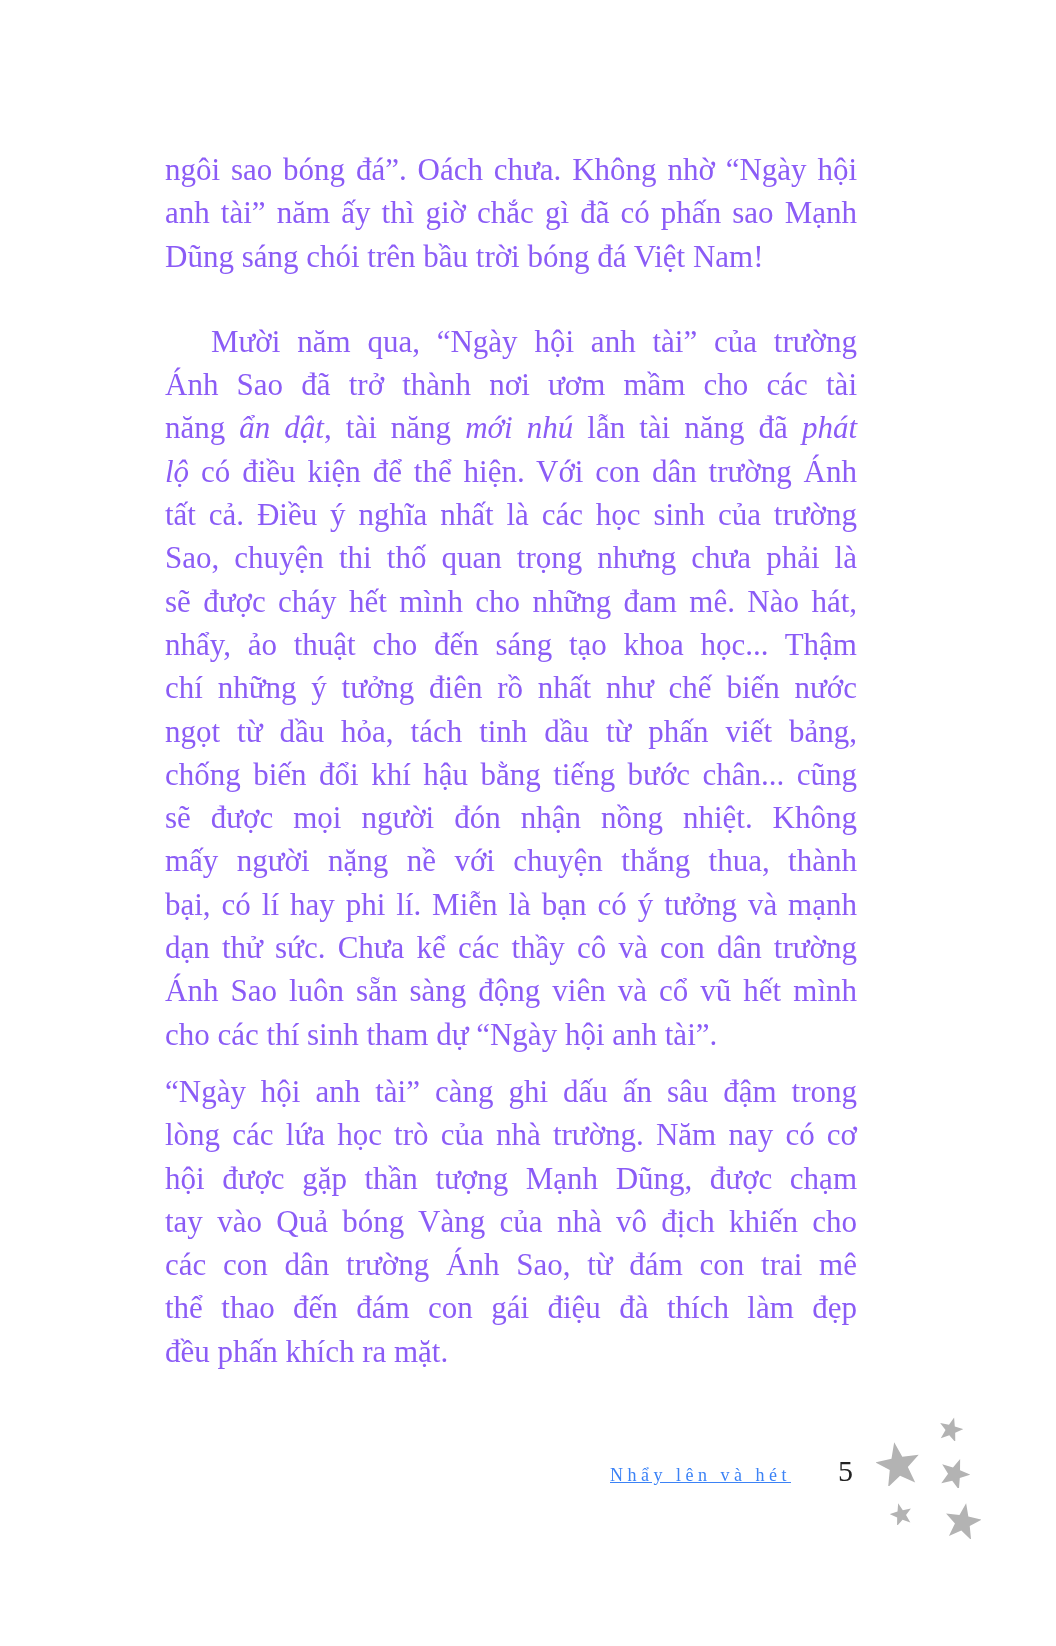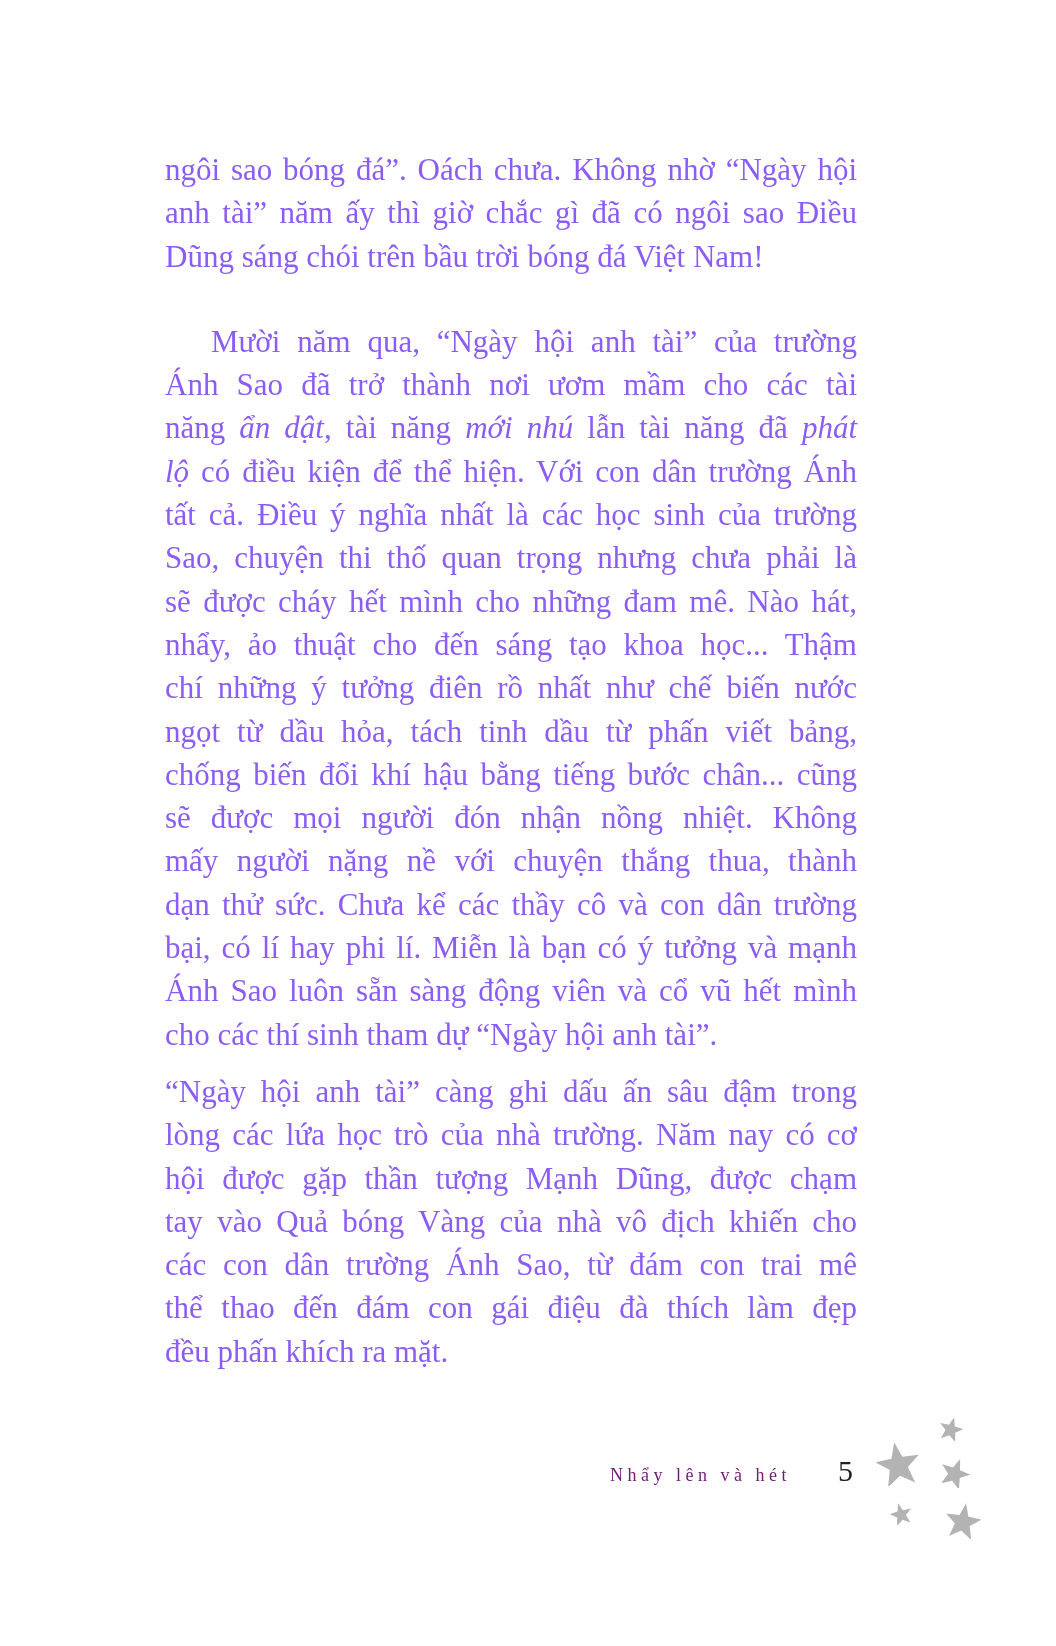--- a/index.html
+++ b/index.html
@@ -14,59 +14,59 @@
       display: block; height: 43.3px; line-height: 43.3px;
       text-align: justify; text-align-last: justify; white-space: nowrap;
     }
     .line.last { text-align: left; text-align-last: left; font-family: Liberation Serif, serif; }
     .line.indent { padding-left: 46px; margin-top: 28px; }
     .para-gap { height: 14px; }
     .line i { font-style: italic; }
     .footer-title {
       position: absolute; left: 610px; top: 1465px;
       font-family: "Liberation Serif", "DejaVu Serif", serif;
-      font-size: 18px; letter-spacing: 4.5px; color: #701a75;
+      font-size: 18px; letter-spacing: 4.5px; color: #3b82f6; text-decoration: underline;
     }
     .page-number {
       position: absolute; left: 838px; top: 1454px;
       font-family: "Liberation Serif", "DejaVu Serif", serif;
       font-size: 30px; color: #222;
     }
     .star { position: absolute; }
     .star svg { display: block; }
   </style>
 </head>
 <body>
 
 <div class="page">
   <div class="text-block">
 
     <div>
       <span class="line">ngôi sao bóng đá”. Oách chưa. Không nhờ “Ngày hội</span>
-      <span class="line">anh tài” năm ấy thì giờ chắc gì đã có ngôi sao Điều</span>
+      <span class="line">anh tài” năm ấy thì giờ chắc gì đã có phấn sao Mạnh</span>
       <span class="line last">Dũng sáng chói trên bầu trời bóng đá Việt Nam!</span>
     </div>
     <div class="para-gap"></div>
 
     <div>
       <span class="line indent">Mười năm qua, “Ngày hội anh tài” của trường</span>
       <span class="line">Ánh Sao đã trở thành nơi ươm mầm cho các tài</span>
       <span class="line"><span>năng </span><i>ẩn dật</i><span>, tài năng </span><i>mới nhú</i><span> lẫn tài năng đã </span><i>phát</i></span>
       <span class="line"><i>lộ</i><span> có điều kiện để thể hiện. Với con dân trường Ánh</span></span>
       <span class="line">tất cả. Điều ý nghĩa nhất là các học sinh của trường</span>
       <span class="line">Sao, chuyện thi thố quan trọng nhưng chưa phải là</span>
       <span class="line">sẽ được cháy hết mình cho những đam mê. Nào hát,</span>
       <span class="line">nhẩy, ảo thuật cho đến sáng tạo khoa học... Thậm</span>
       <span class="line">chí những ý tưởng điên rồ nhất như chế biến nước</span>
       <span class="line">ngọt từ dầu hỏa, tách tinh dầu từ phấn viết bảng,</span>
       <span class="line">chống biến đổi khí hậu bằng tiếng bước chân... cũng</span>
       <span class="line">sẽ được mọi người đón nhận nồng nhiệt. Không</span>
       <span class="line">mấy người nặng nề với chuyện thắng thua, thành</span>
+      <span class="line">bại, có lí hay phi lí. Miễn là bạn có ý tưởng và mạnh</span>
       <span class="line">dạn thử sức. Chưa kể các thầy cô và con dân trường</span>
-      <span class="line">bại, có lí hay phi lí. Miễn là bạn có ý tưởng và mạnh</span>
       <span class="line">Ánh Sao luôn sẵn sàng động viên và cổ vũ hết mình</span>
       <span class="line last">cho các thí sinh tham dự “Ngày hội anh tài”.</span>
     </div>
     <div class="para-gap"></div>
 
     <div>
       <span class="line">“Ngày hội anh tài” càng ghi dấu ấn sâu đậm trong</span>
       <span class="line">lòng các lứa học trò của nhà trường. Năm nay có cơ</span>
       <span class="line">hội được gặp thần tượng Mạnh Dũng, được chạm</span>
       <span class="line">tay vào Quả bóng Vàng của nhà vô địch khiến cho</span>

